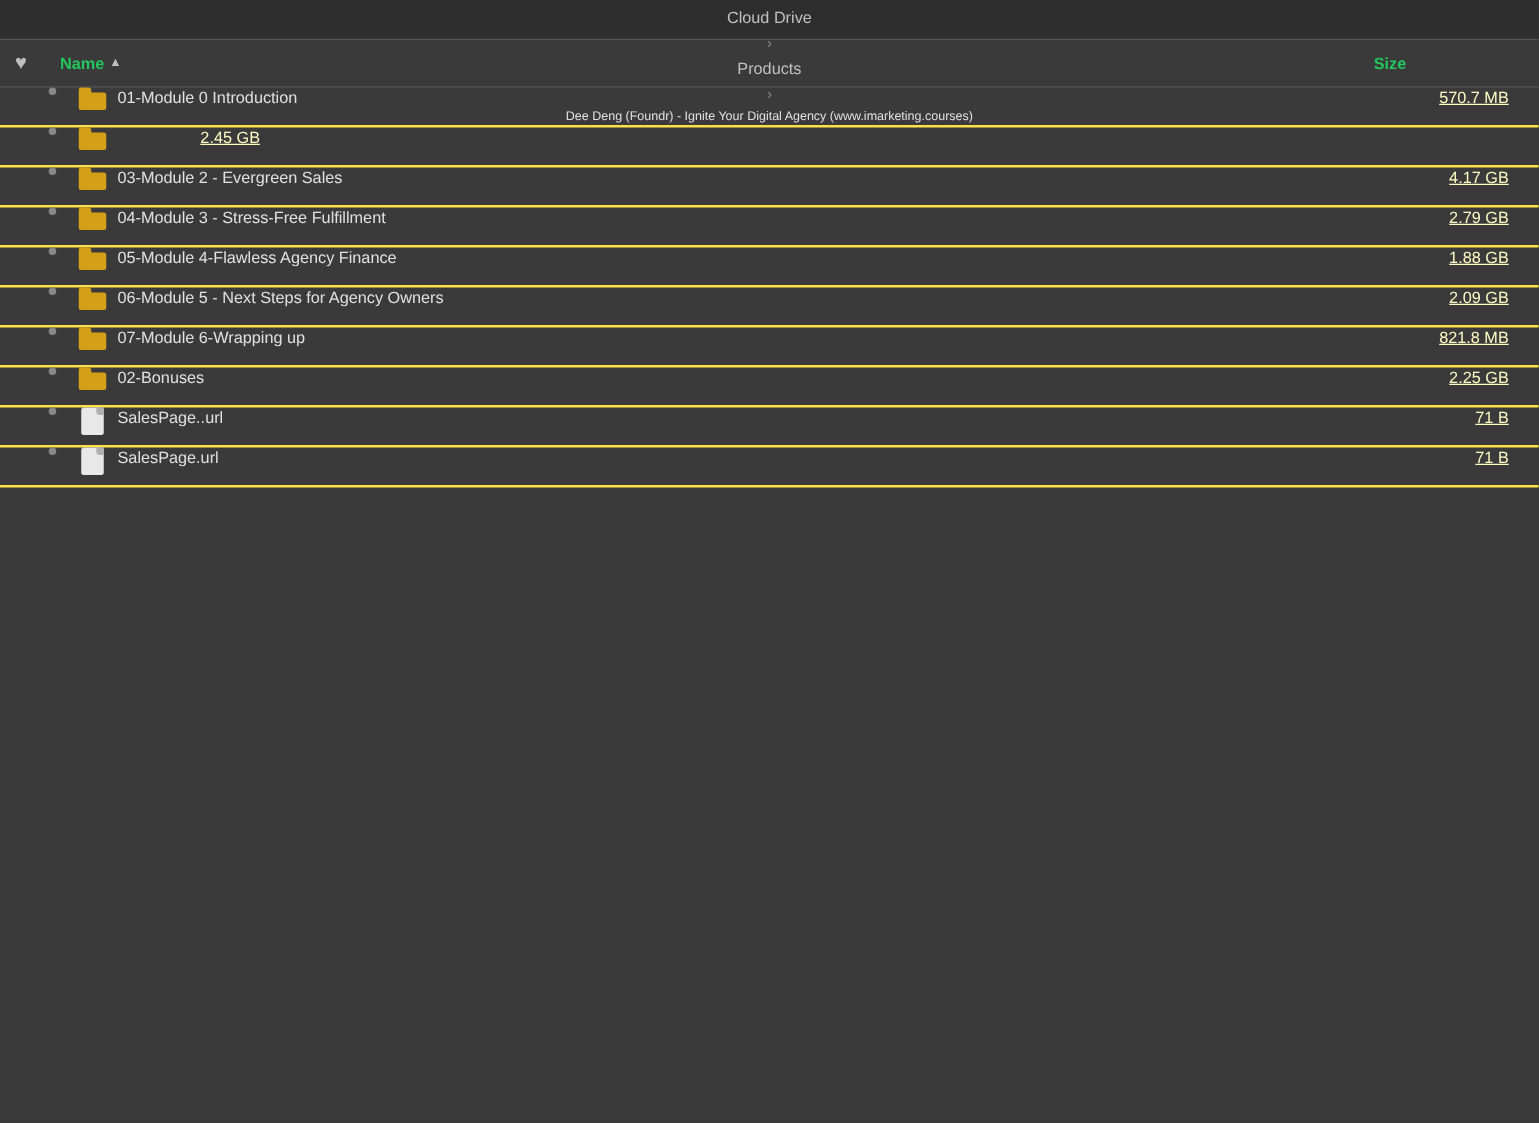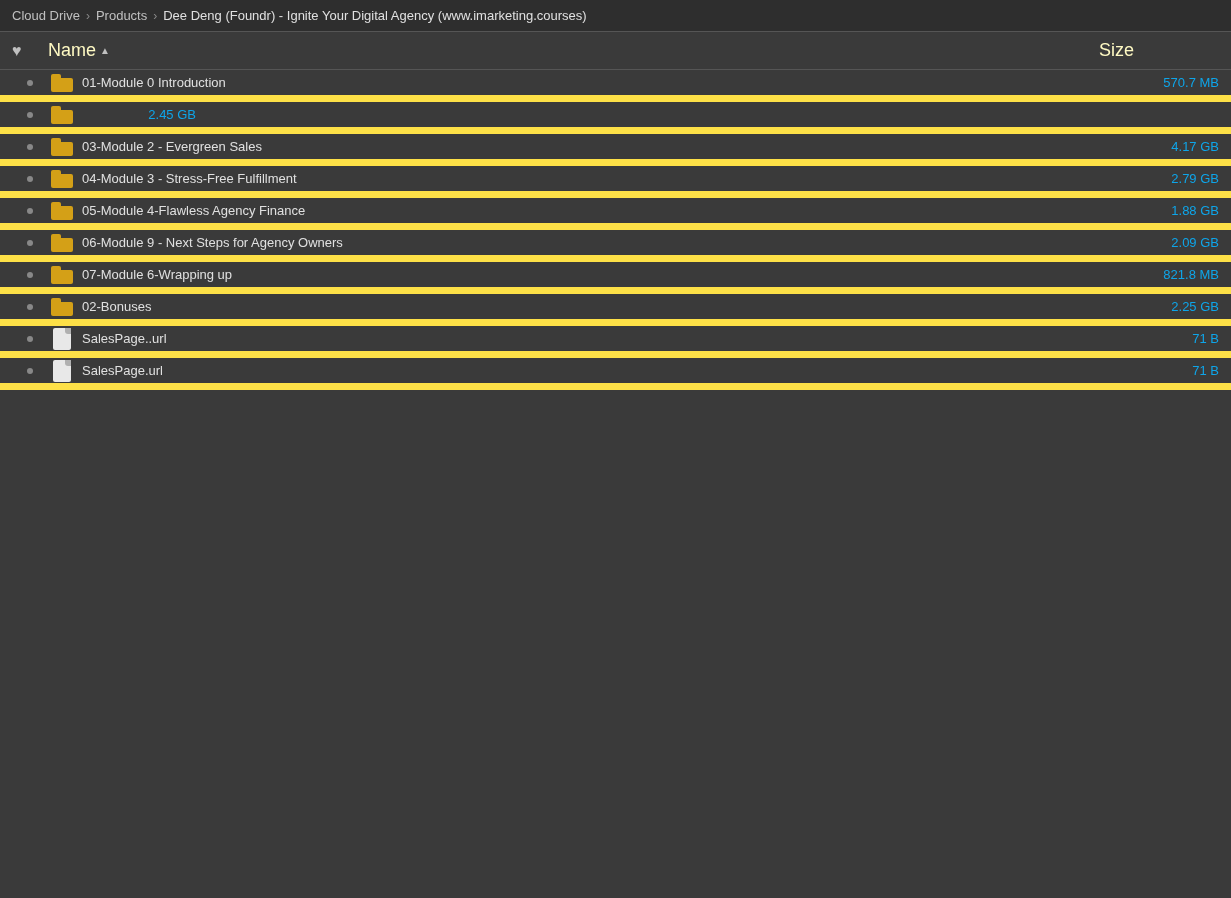--- a/index.html
+++ b/index.html
@@ -19,36 +19,37 @@
 
     
     .breadcrumb {
       display: flex;
       align-items: center;
       padding: 6px 12px;
       background-color: #2e2e2e;
       border-bottom: 1px solid #555;
       height: 32px;
       gap: 6px;
+      flex-direction: column;
     }
 
     .breadcrumb-item {
       color: #c0c0c0;
       font-size: 13px;
       cursor: pointer;
     }
 
     .breadcrumb-separator {
       color: #888;
       font-size: 12px;
     }
 
     .breadcrumb-current {
       color: #e0e0e0;
-      font-size: 13px;
+      font-size: 10px;
     }
 
     
     .table-header {
       display: flex;
       align-items: center;
       padding: 8px 12px;
       background-color: #3a3a3a;
       border-bottom: 1px solid #555;
       height: 38px;
@@ -65,37 +66,37 @@
       align-items: center;
       gap: 4px;
     }
 
     .col-size {
       width: 120px;
       flex-shrink: 0;
     }
 
     .header-label {
-      color: #fef9c3;
-      font-size: 18px;
-      font-weight: 400;
+      color: #22c55e;
+      font-size: 13px;
+      font-weight: 700;
     }
 
     .sort-icon {
       color: #c0c0c0;
       font-size: 10px;
     }
 
     
     .file-row {
       display: flex;
-      align-items: center;
-      padding: 0 12px;
+      align-items: flex-start;
+      padding: 0 24px;
       height: 32px;
-      border-bottom: 7px solid #fde047;
+      border-bottom: 2px solid #fde047;
       cursor: pointer;
     }
 
     .favorite-dot {
       width: 36px;
       flex-shrink: 0;
       display: flex;
       align-items: center;
       justify-content: center;
     }
@@ -168,23 +169,24 @@
       font-size: 13px;
       padding-left: 6px;
       white-space: nowrap;
       overflow: hidden;
       text-overflow: ellipsis;
     }
 
     .file-size {
       width: 120px;
       text-align: right;
-      color: #0ea5e9;
-      font-size: 13px;
-      flex-shrink: 0;
+      color: #fef9c3;
+      font-size: 13px;
+      flex-shrink: 0;
+      text-decoration: underline;
     }
   </style>
 </head>
 <body>
 
 <div class="breadcrumb">
   <span class="breadcrumb-item">Cloud Drive</span>
   <span class="breadcrumb-separator">›</span>
   <span class="breadcrumb-item">Products</span>
   <span class="breadcrumb-separator">›</span>
@@ -272,21 +274,21 @@
     <div class="file-row">
       <div class="favorite-dot">
         <div class="dot"></div>
       </div>
       <div class="file-icon-cell">
         <div class="folder-icon">
           <div class="folder-tab"></div>
           <div class="folder-body"></div>
         </div>
       </div>
-      <span class="file-name">06-Module 9 - Next Steps for Agency Owners</span>
+      <span class="file-name">06-Module 5 - Next Steps for Agency Owners</span>
       <span class="file-size">2.09 GB</span>
     </div>
     <div class="file-row">
       <div class="favorite-dot">
         <div class="dot"></div>
       </div>
       <div class="file-icon-cell">
         <div class="folder-icon">
           <div class="folder-tab"></div>
           <div class="folder-body"></div>

